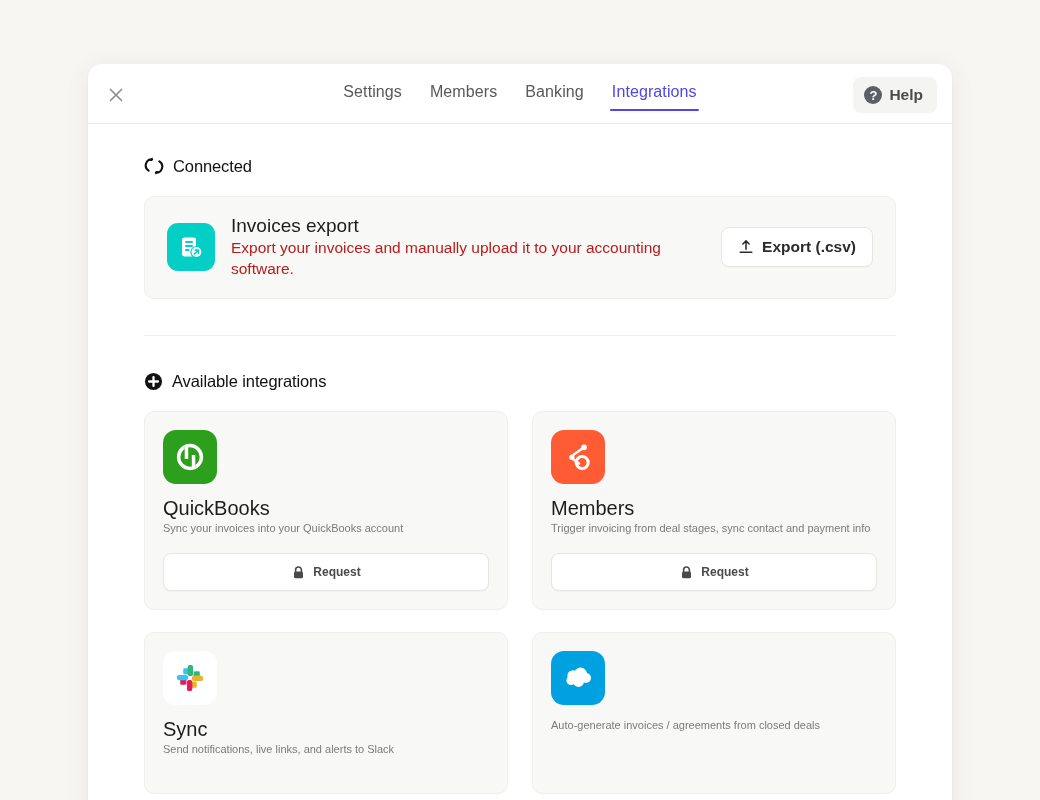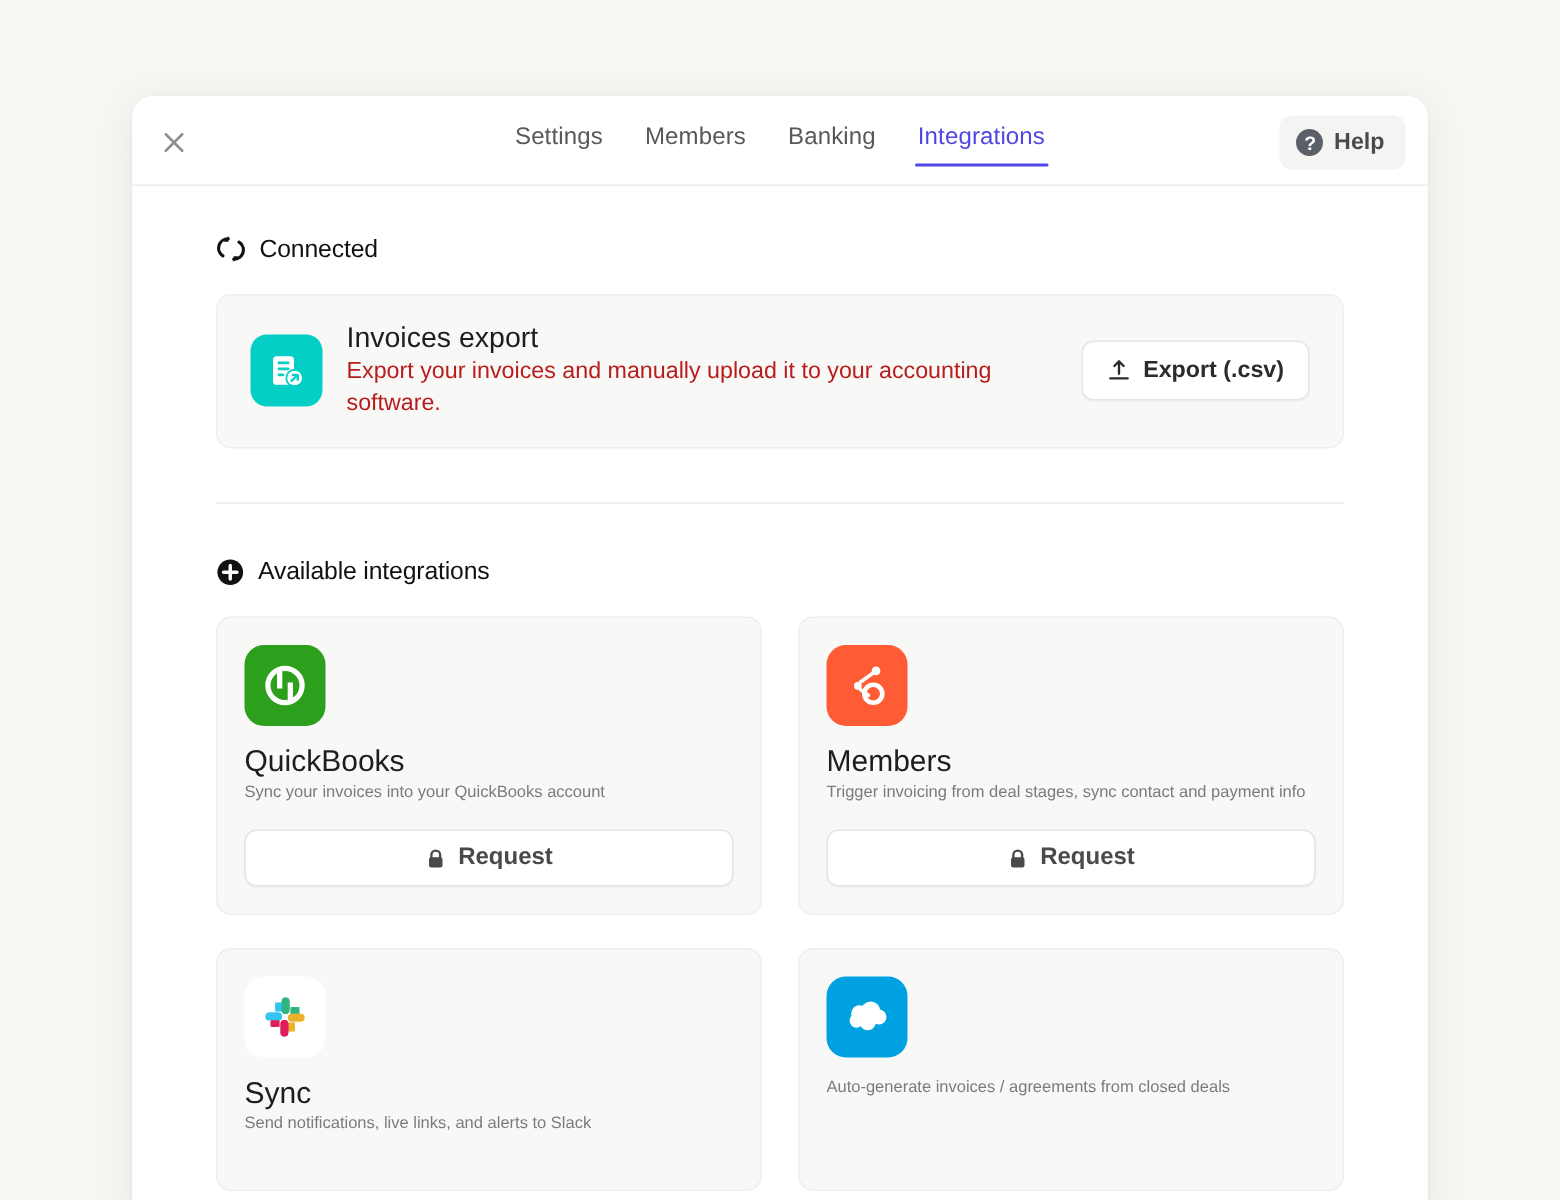--- a/index.html
+++ b/index.html
@@ -241,21 +241,21 @@
     border: 1px solid #e6e6e3;
     border-radius: 8px;
     display: flex;
     align-items: center;
     justify-content: center;
     gap: 7px;
     cursor: pointer;
     box-shadow: 0 1px 1px rgba(0,0,0,0.03);
   }
   .request-btn .label {
-    font-size: 16px;
+    font-size: 12px;
     font-weight: 700;
     color: #4a4a48;
   }
 </style>
 </head>
 <body>
 
 <div class="modal">
 
   <div class="modal-header">

